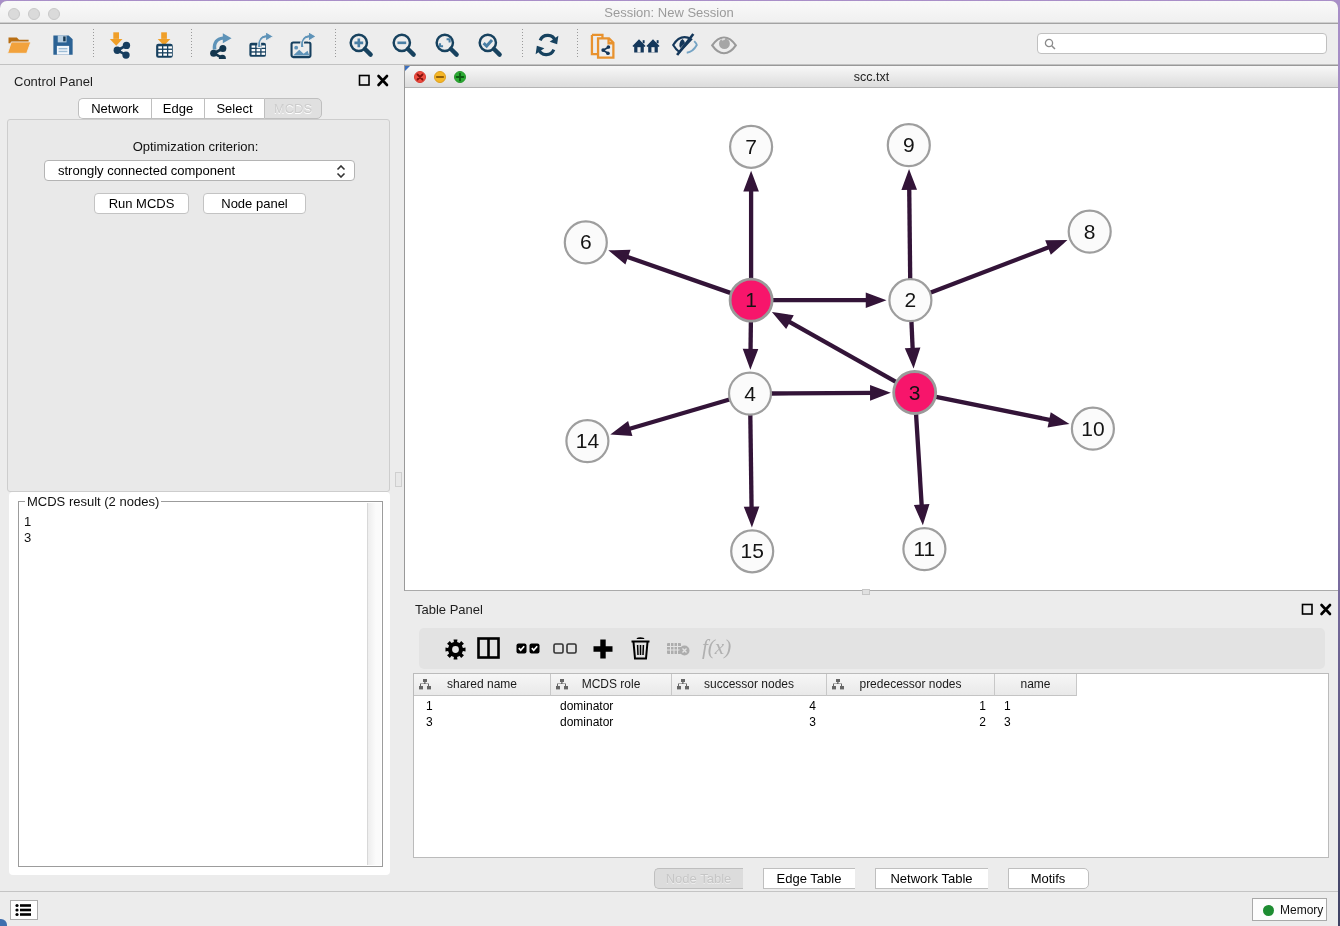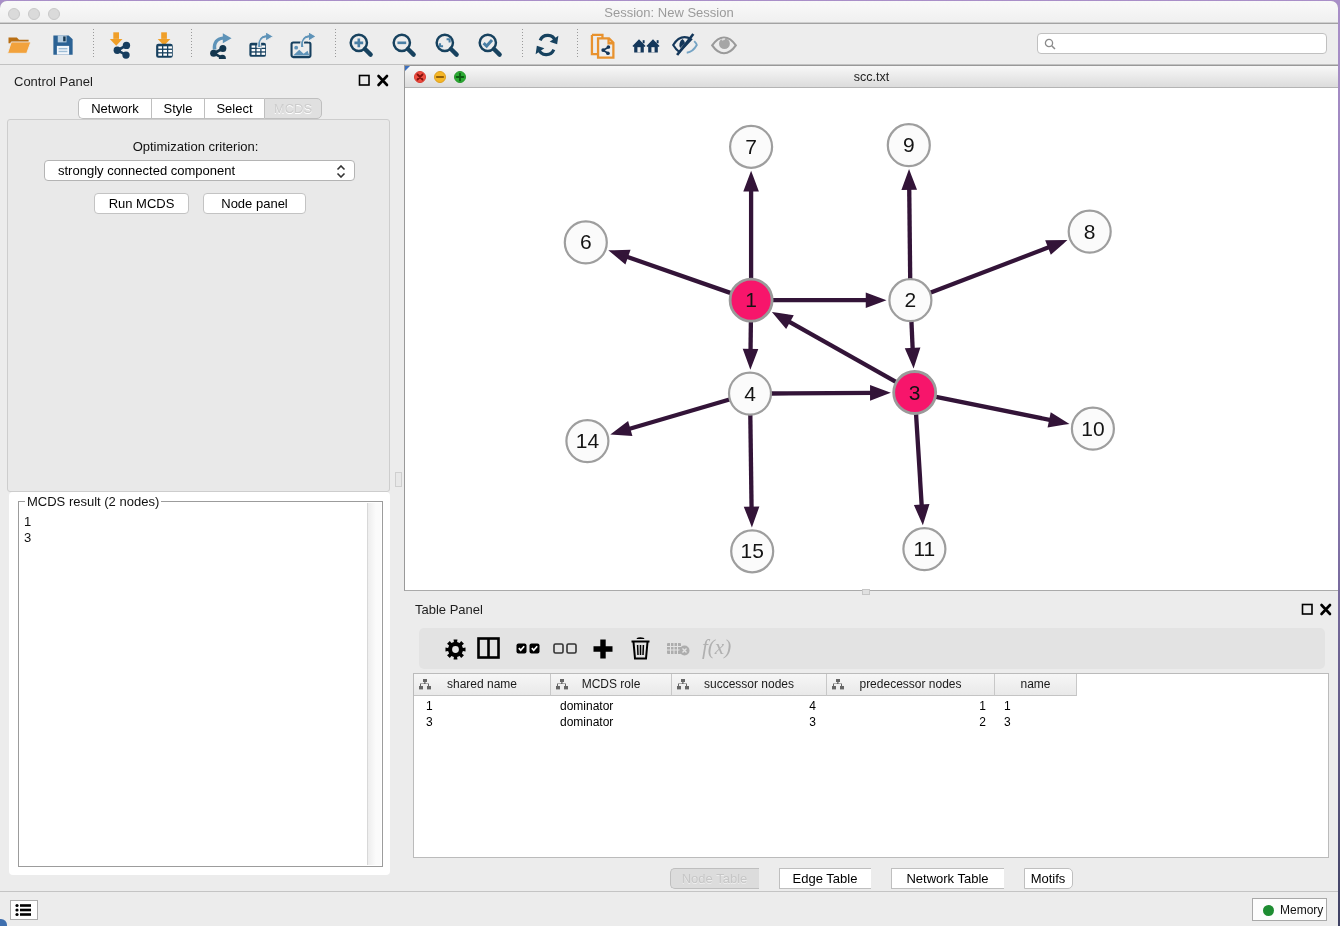--- a/index.html
+++ b/index.html
@@ -220,21 +220,21 @@
       </div>
   </div>
   <div class="cpanel" id="cpanel">
     <div class="cp-title">Control Panel</div>
     <svg class="cp-btns" width="32" height="13" viewBox="0 0 32 13">
         <rect x="1.5" y="1.5" width="9.5" height="9.5" fill="none" stroke="#000" stroke-width="1.6"></rect>
         <path d="M20.5 2 L29 11 M29 2 L20.5 11" stroke="#000" stroke-width="2.6" stroke-linecap="round"></path>
       </svg>
     <div class="tabs">
       <div class="tab" style="width:73px;">Network</div>
-      <div class="tab" style="width:53px;">Style</div>
+      <div class="tab" style="width:53px;">Edge</div>
       <div class="tab" style="width:60px;">Select</div>
       <div class="tab sel" style="width:58px;">MCDS</div>
     </div>
     <div class="tabcontent"></div>
     <div class="optlabel">Optimization criterion:</div>
     <div class="combo">strongly connected component
       <svg style="position:absolute;right:8px;top:4px;" width="10" height="13" viewBox="0 0 10 13">
           <path d="M1.5 4.5 L5 1 L8.5 4.5 M1.5 8.5 L5 12 L8.5 8.5" fill="none" stroke="#333" stroke-width="1.6"></path>
         </svg>
     </div>
@@ -430,21 +430,21 @@
         <div class="td" style="width:121px;padding-left:9px;">dominator</div>
         <div class="td" style="width:155px;text-align:right;padding-right:11px;">3</div>
         <div class="td" style="width:168px;text-align:right;padding-right:9px;">2</div>
         <div class="td" style="width:82px;padding-left:9px;">3</div>
       </div>
     </div>
     <div class="btabs">
       <div class="btab sel" style="width:89px;">Node Table</div>
       <div class="btab" style="width:92px;">Edge Table</div>
       <div class="btab" style="width:113px;">Network Table</div>
-      <div class="btab" style="width:49px;">Motifs</div>
+      <div class="btab" style="width:81px;">Motifs</div>
     </div>
   </div>
   <div class="statusbar" id="statusbar">
     <div style="position:absolute;left:-5px;bottom:-5px;width:12px;height:12px;border-radius:50%;background:#3f6fae;"></div>
       <div class="listbtn">
         <svg width="26" height="18" viewBox="0 0 26 18">
           <g fill="#000">
             <circle cx="6" cy="4.5" r="1.6"></circle>
             <circle cx="6" cy="9" r="1.6"></circle>
             <circle cx="6" cy="13.5" r="1.6"></circle>

